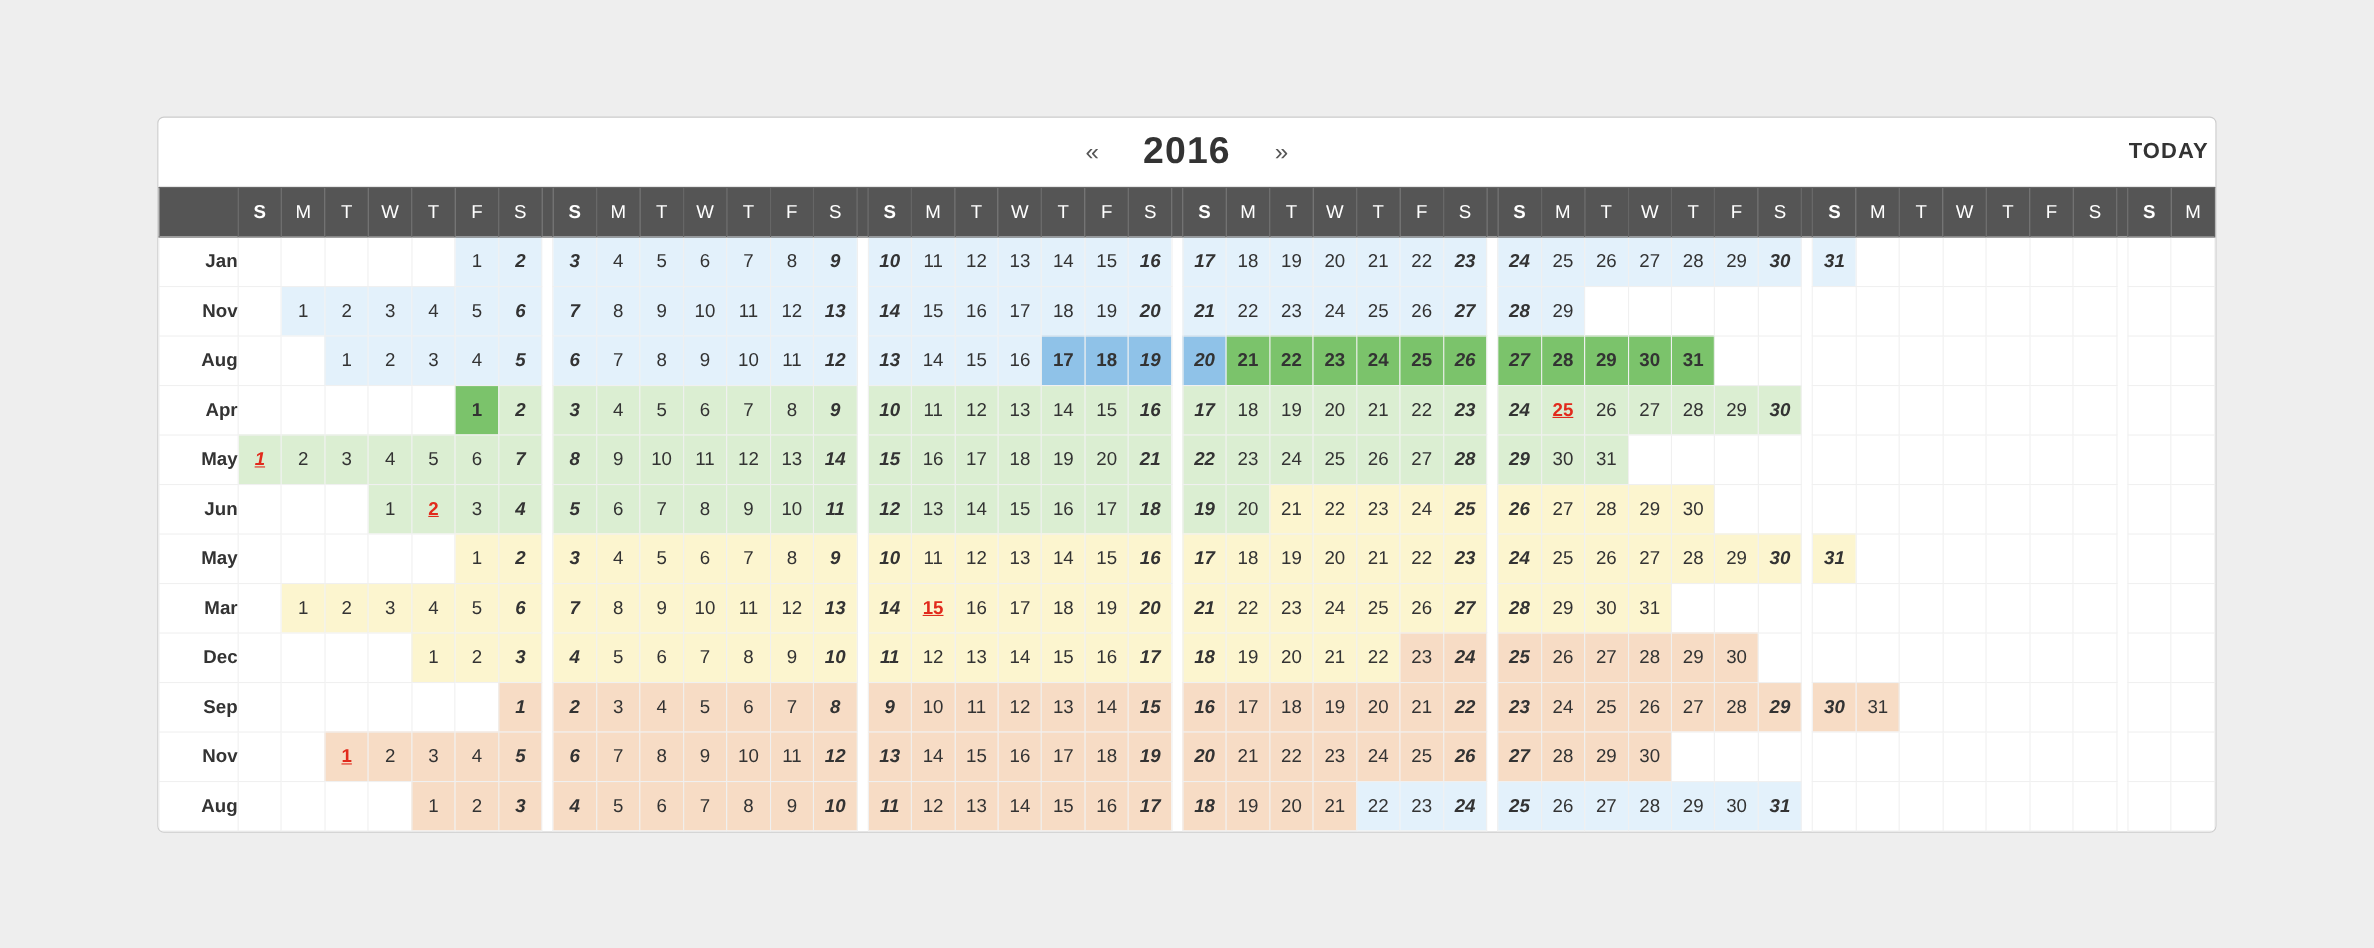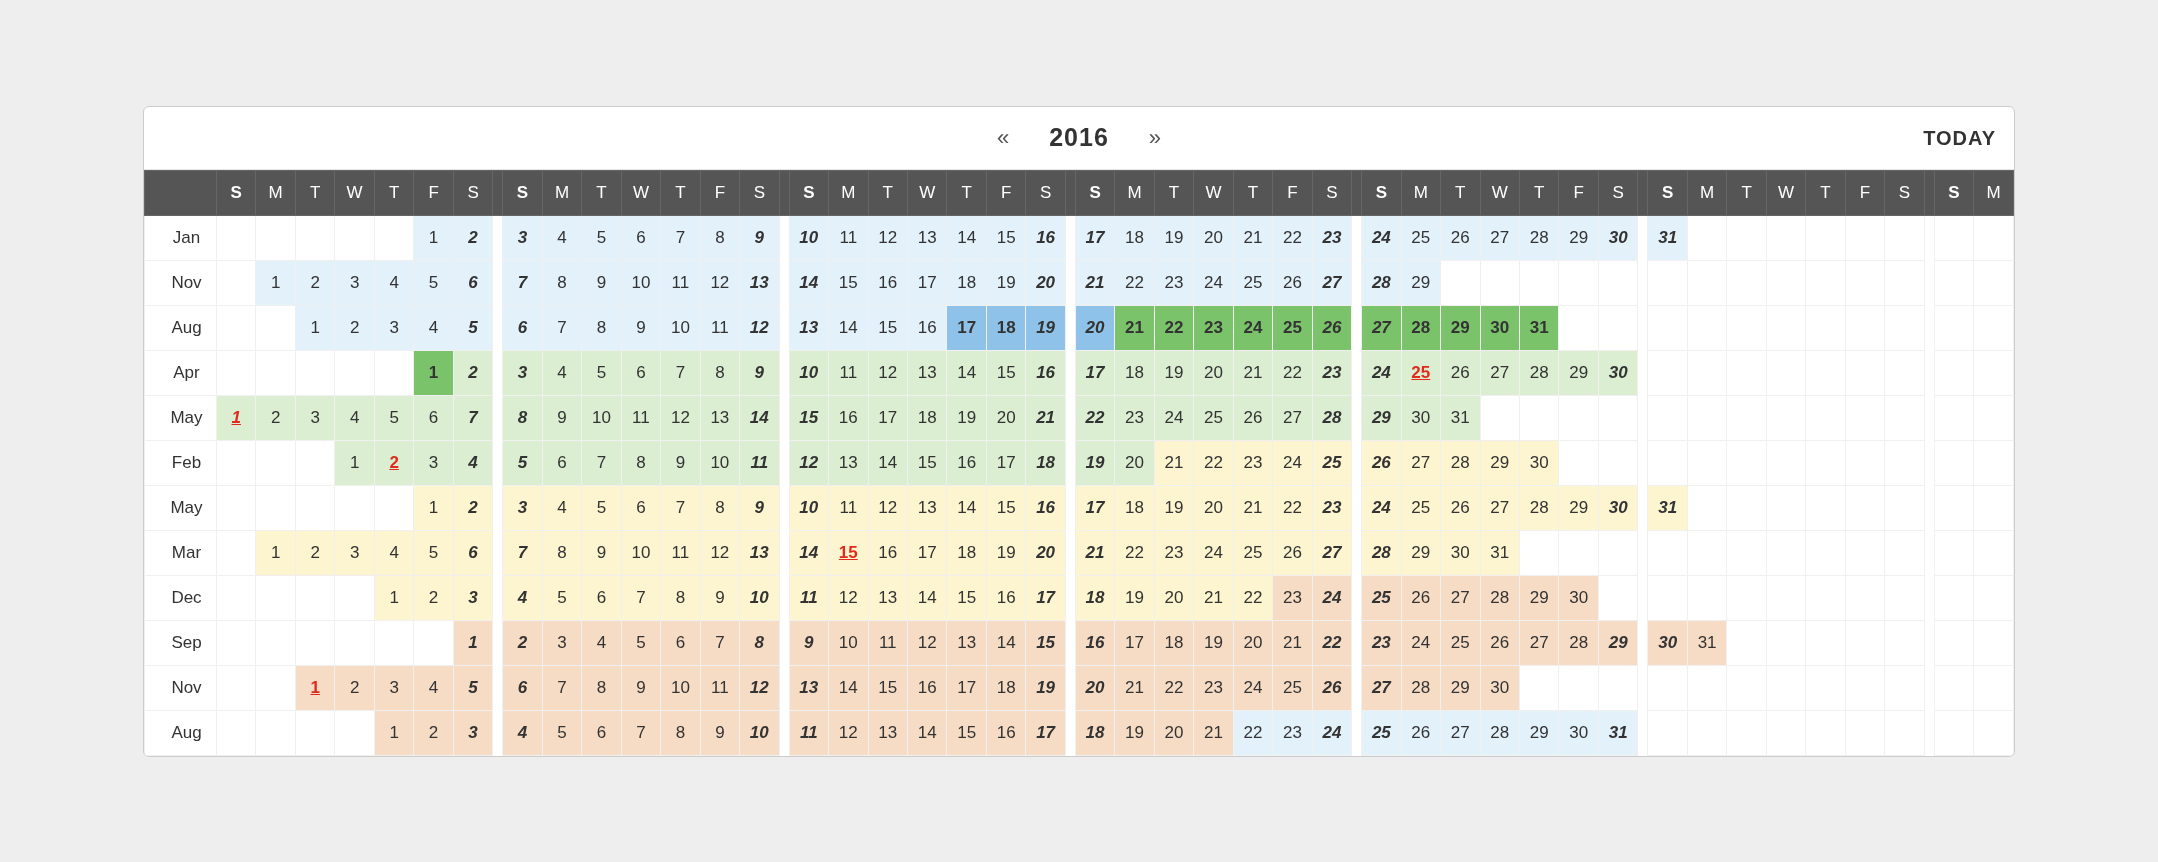--- a/index.html
+++ b/index.html
@@ -41,26 +41,26 @@
   }
   .year-nav .arrow {
     color: #555;
     cursor: pointer;
     padding: 0 6px;
     user-select: none;
     font-size: 22px;
   }
   .year-nav .year {
     font-weight: 600;
-    font-size: 25px;
+    font-size: 34px;
     letter-spacing: 1px;
   }
   .today-btn {
     position: absolute;
-    right: 18px;
+    right: 6px;
     top: 50%;
     transform: translateY(-50%);
     font-weight: 700;
     font-size: 20px;
     letter-spacing: 1px;
     cursor: pointer;
   }
   table.cal {
     border-collapse: collapse;
     width: 100%;
@@ -77,22 +77,22 @@
     background: #555;
     color: #fff;
     border: 1px solid #666;
     font-weight: 400;
     height: 44px;
   }
   table.cal thead th.sunday {
     font-weight: 700;
   }
   table.cal td.month-label {
-    font-weight: 400;
-    text-align: center;
+    font-weight: 700;
+    text-align: right;
     padding-left: 12px;
     background: #fff;
     width: 64px;
   }
   col.mcol { width: 72px; }
   col.spacer { width: 10px; }
   table.cal td.gap, table.cal th.gap {
     border: none;
     background: #fff;
     width: 10px;
@@ -504,21 +504,21 @@
             <td></td>
             <td></td>
             <td></td>
             <td></td>
             <td></td>
             <td class="gap"></td>
             <td></td>
             <td></td>
           </tr>
           <tr>
-            <td class="month-label">Feb</td>
+            <td class="month-label">Jun</td>
             <td></td>
             <td></td>
             <td></td>
             <td class="day bg-spring"><a href="#">1</a></td>
             <td class="day bg-spring holiday"><a href="#">2</a></td>
             <td class="day bg-spring"><a href="#">3</a></td>
             <td class="day weekend bg-spring"><a href="#">4</a></td>
             <td class="gap"></td>
             <td class="day weekend bg-spring"><a href="#">5</a></td>
             <td class="day bg-spring"><a href="#">6</a></td>

